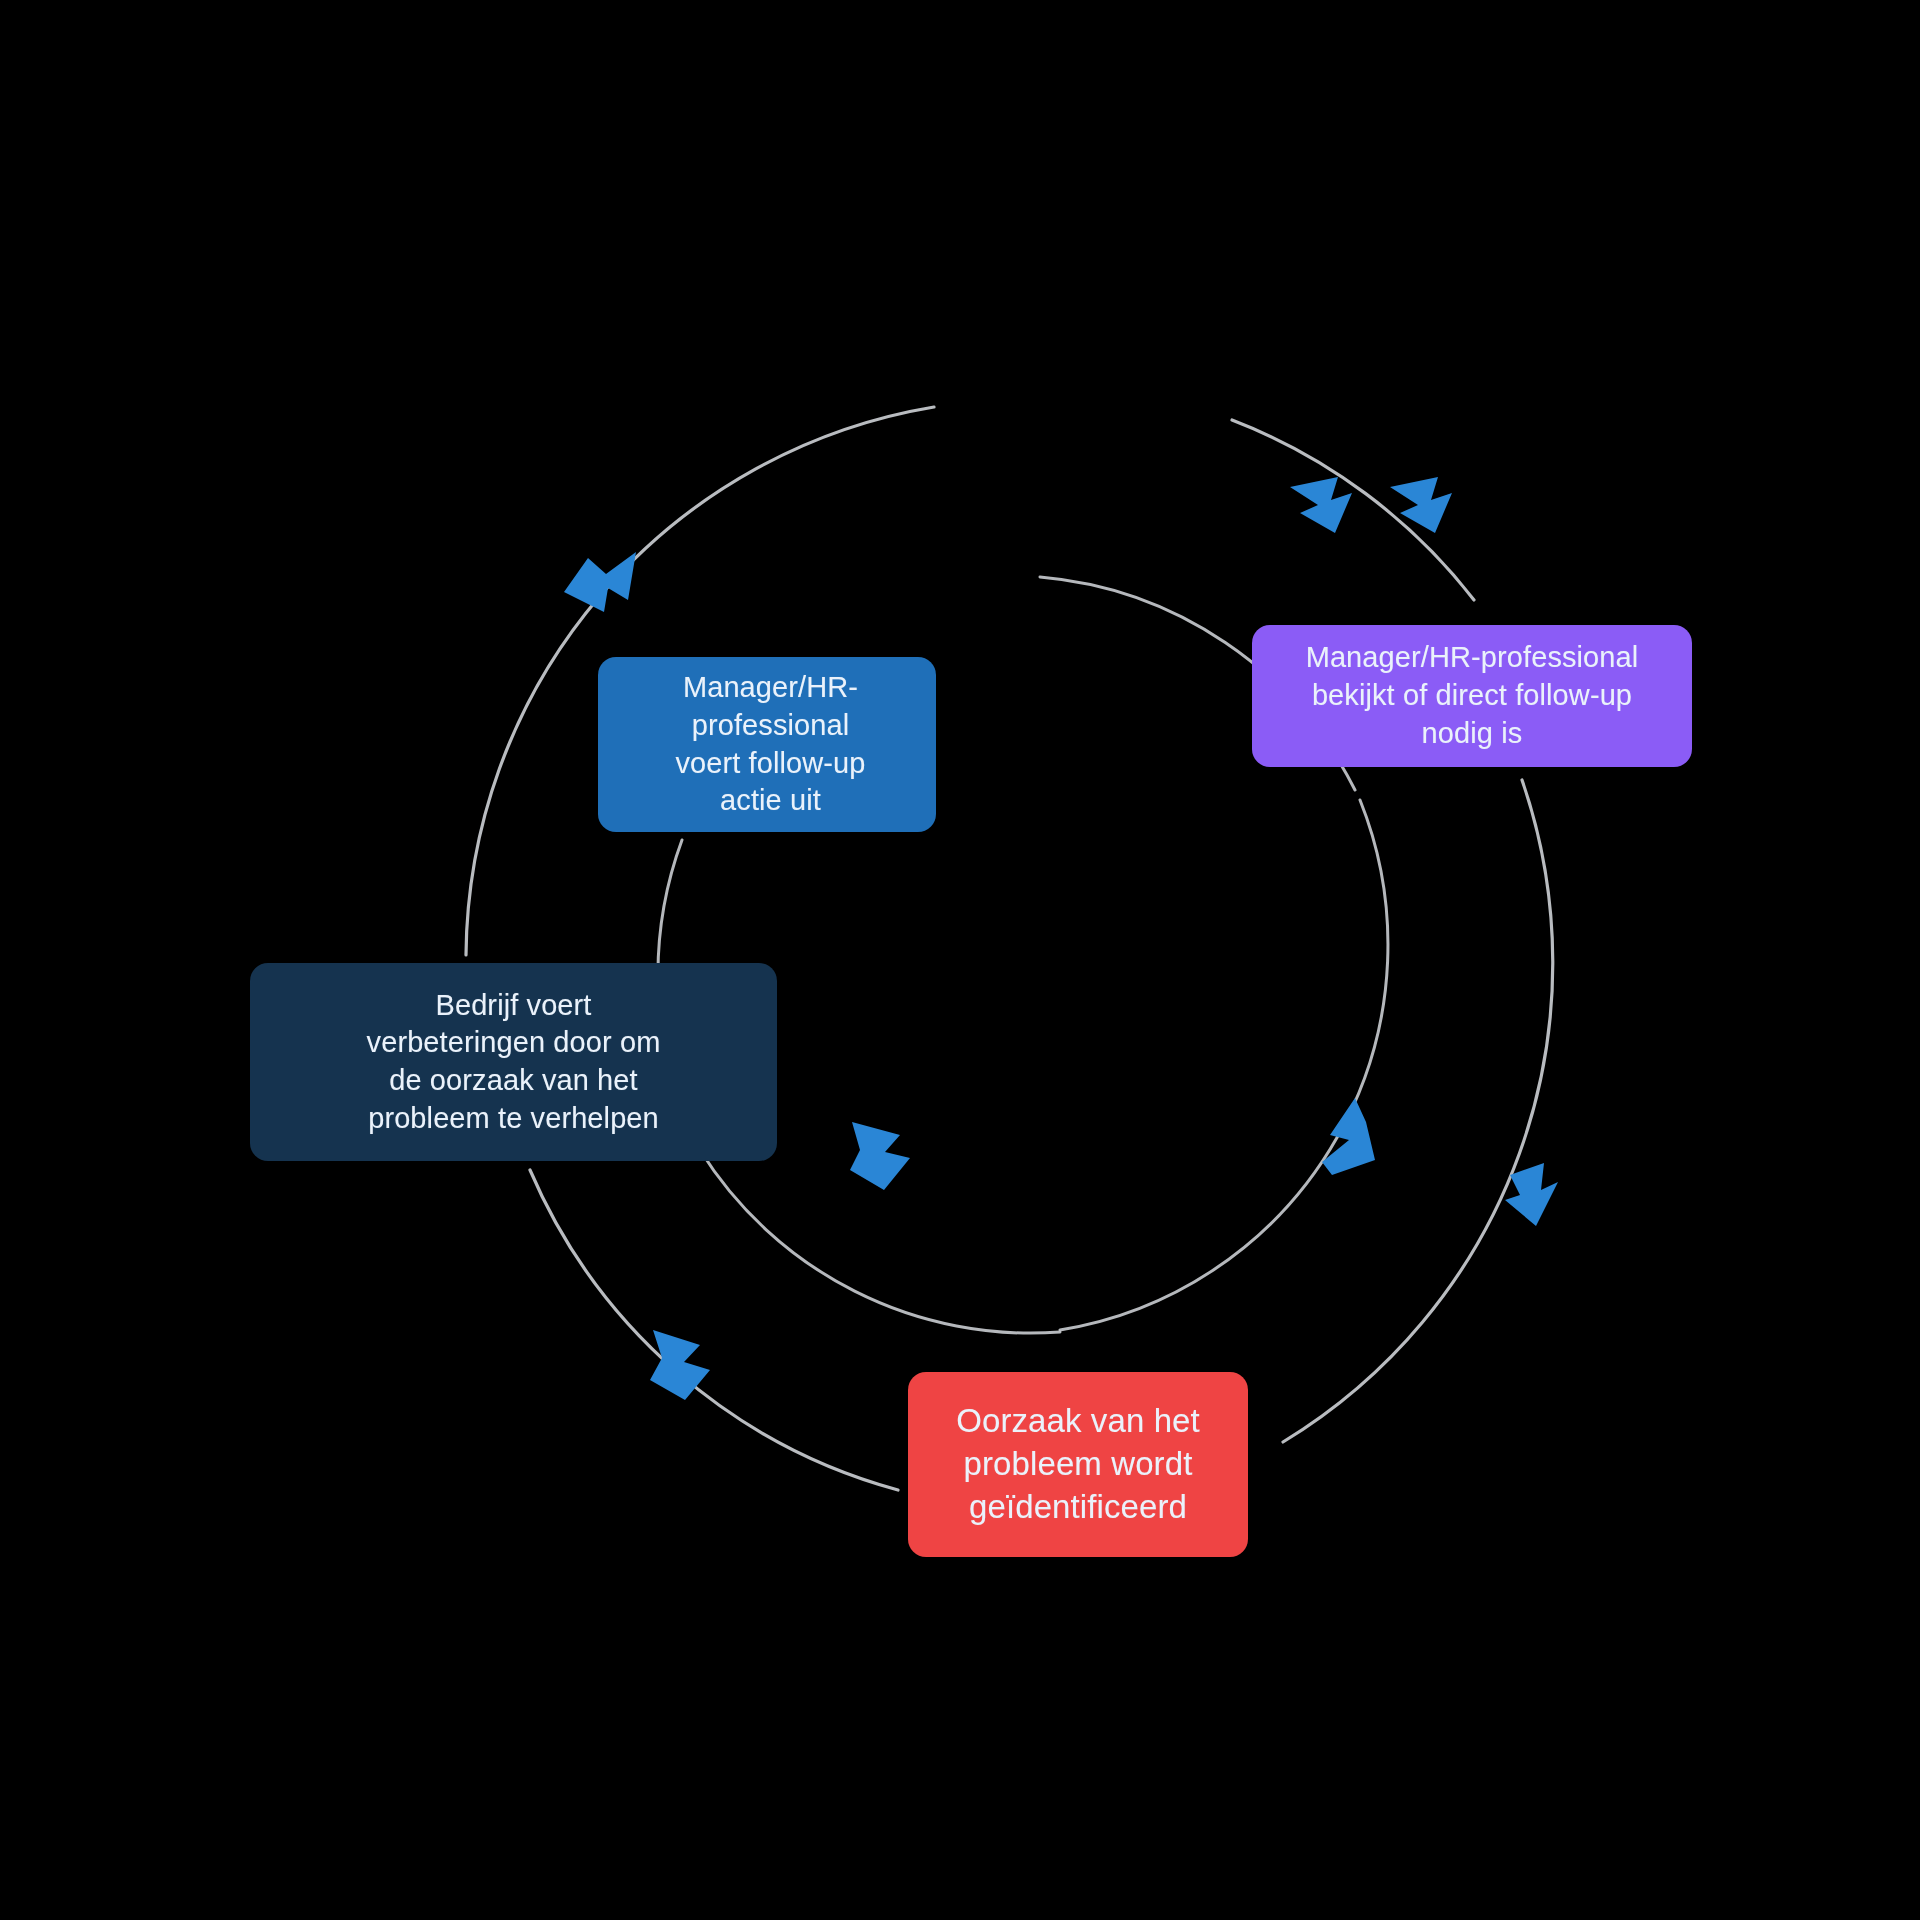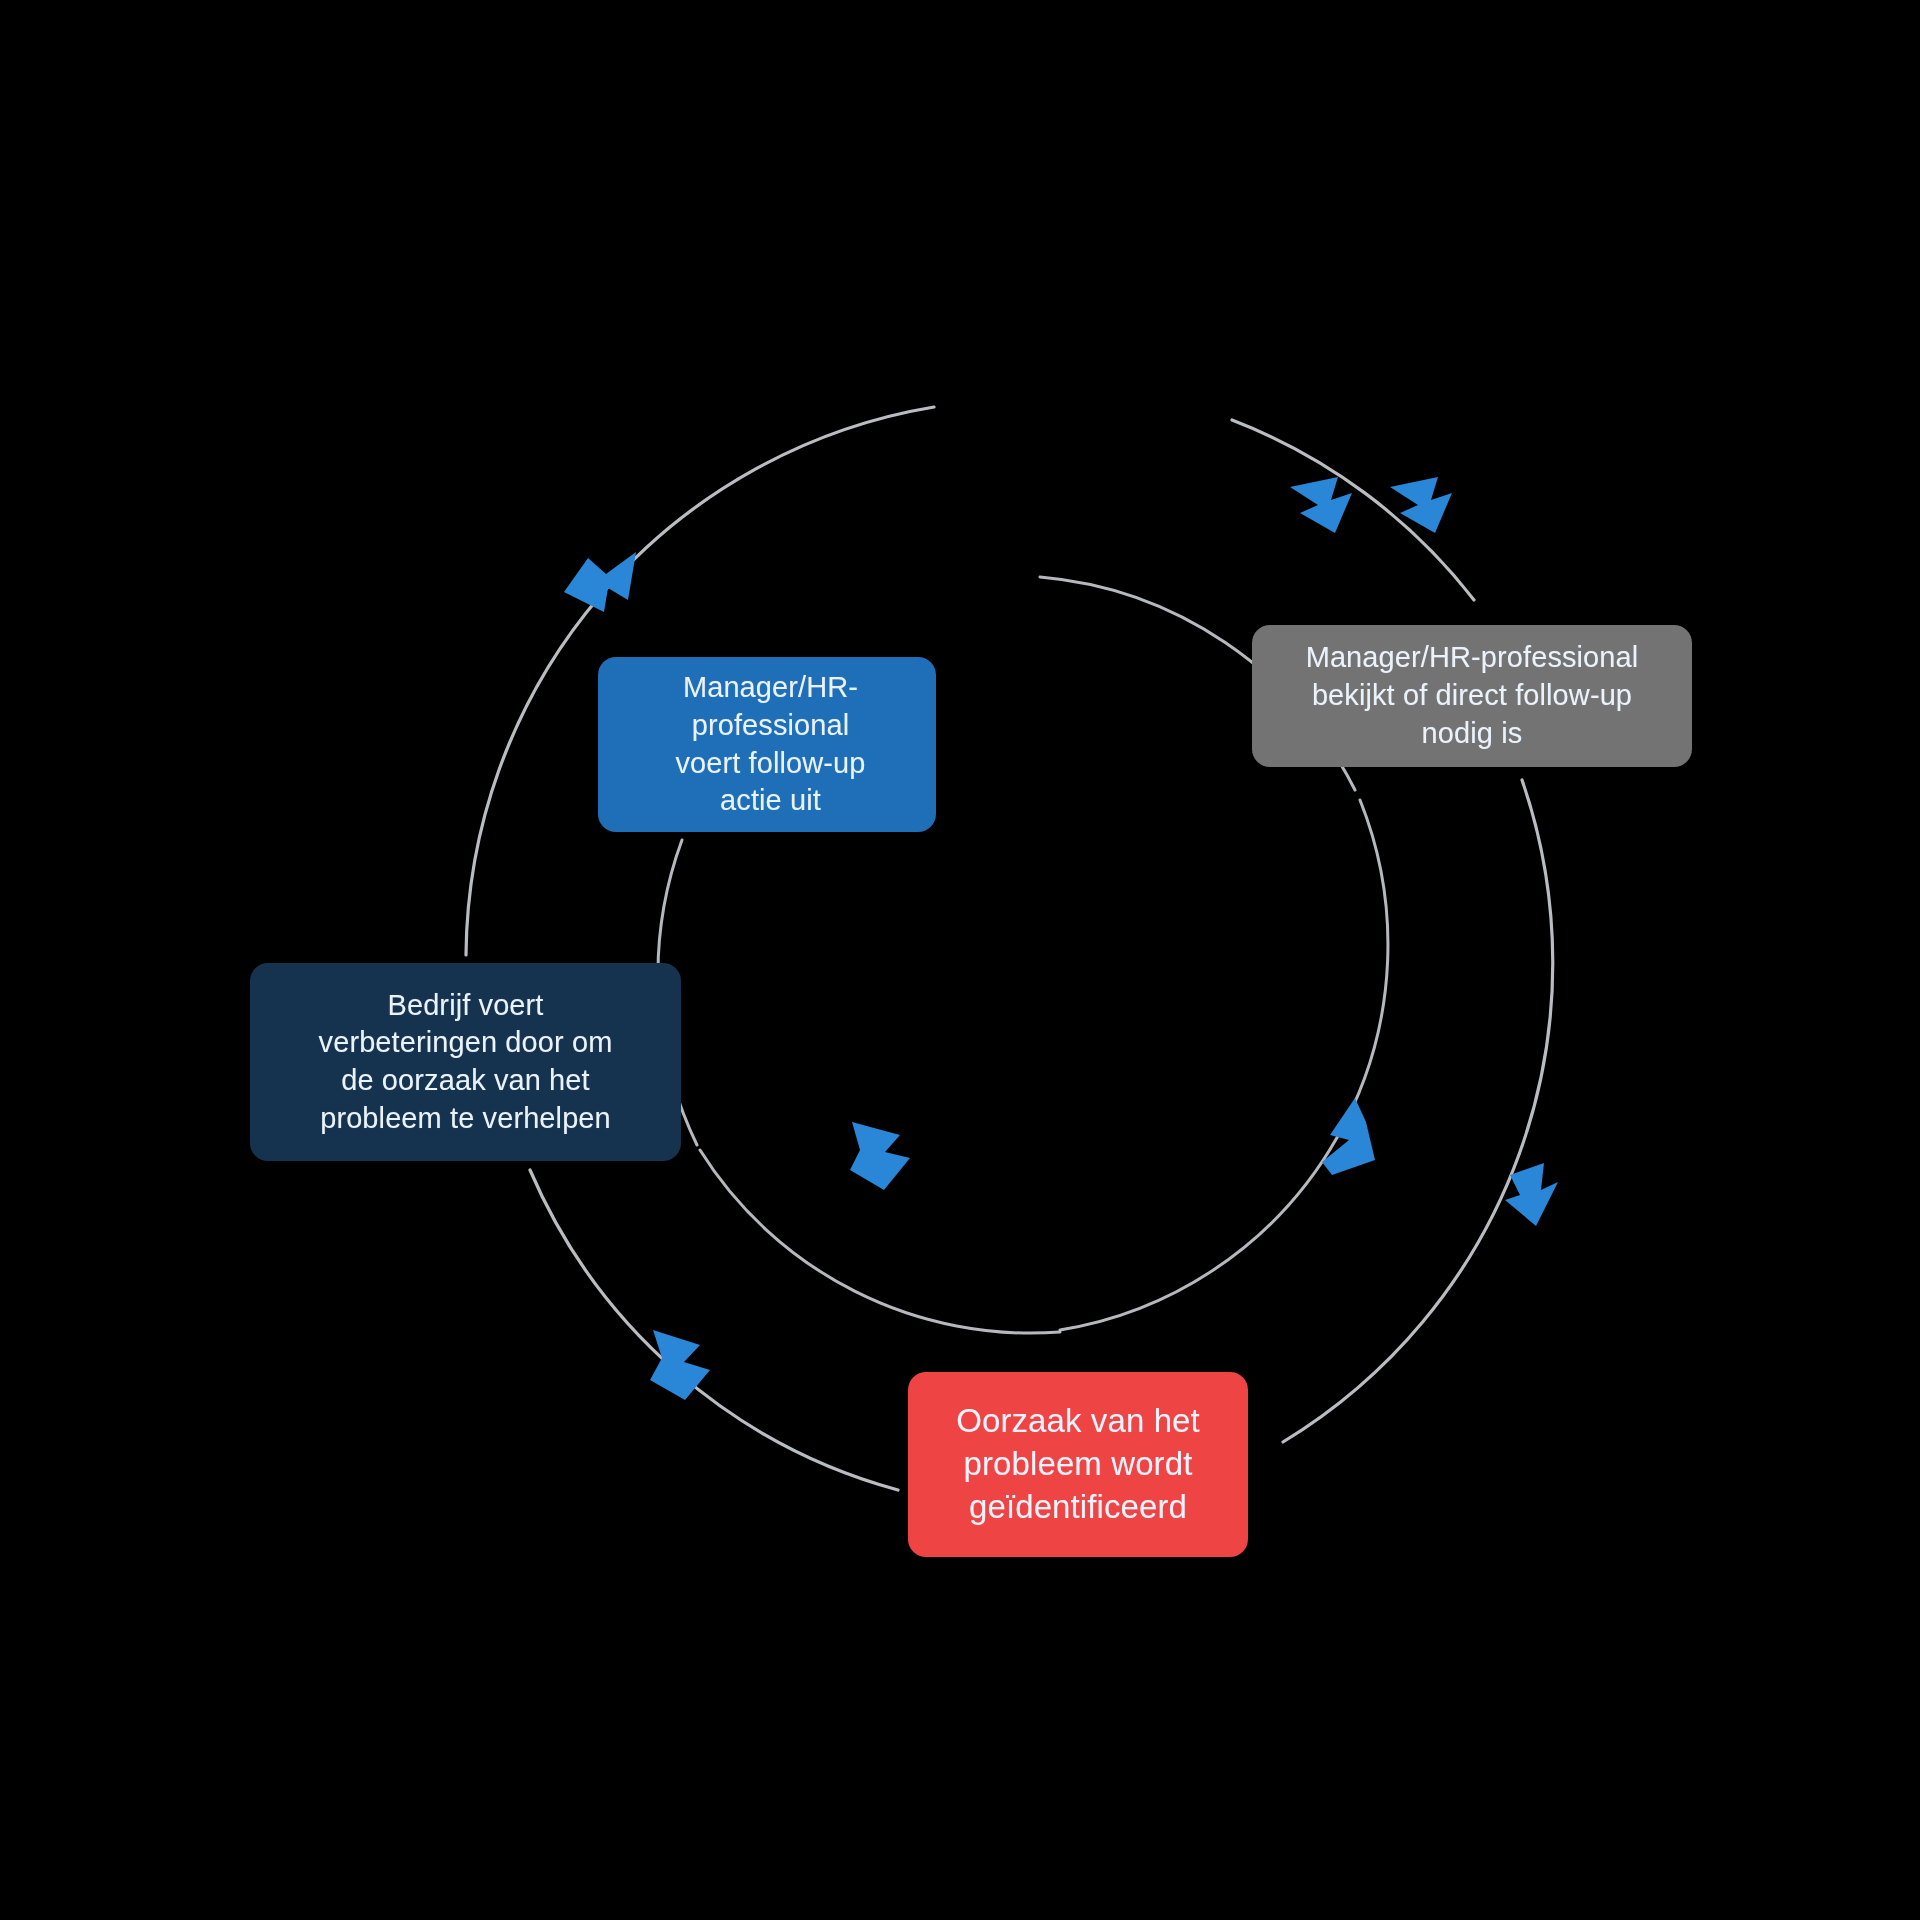--- a/index.html
+++ b/index.html
@@ -54,37 +54,37 @@
     height: 112px;
     background: #1f6fb8;
     font-size: 29px;
   }
   
   #node-manager-review {
     left: 1252px;
     top: 625px;
     width: 440px;
     height: 142px;
-    background: #737373;
+    background: #8b5cf6;
     font-size: 29px;
   }
   
   #node-root-cause {
     left: 908px;
     top: 1372px;
     width: 340px;
     height: 185px;
     background: #ef4444;
     font-size: 33px;
   }
   
   #node-improvements {
     left: 250px;
     top: 963px;
-    width: 431px;
+    width: 527px;
     height: 198px;
     background: #15334f;
     font-size: 29px;
   }
   
   #node-followup-action {
     left: 598px;
     top: 657px;
     width: 338px;
     height: 175px;

